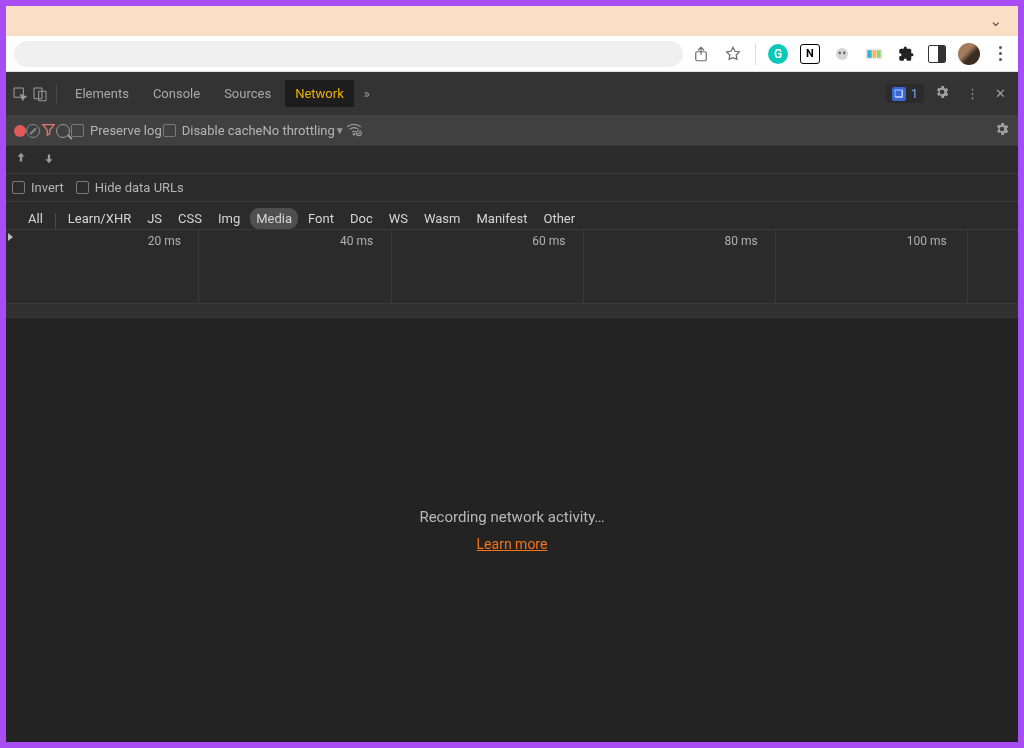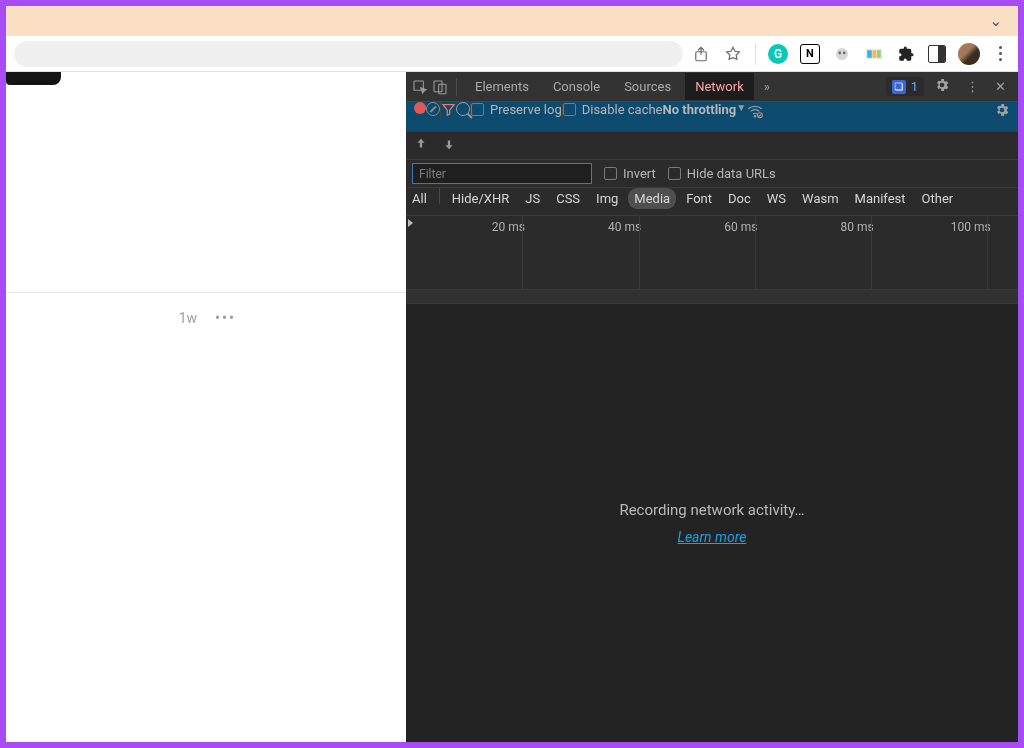--- a/index.html
+++ b/index.html
@@ -29,70 +29,70 @@
   
   .main { flex:1; display:flex; overflow:hidden;}
   .page-left { width:400px; background:#fff; position:relative;}
   .page-left .black-tab { position:absolute; top:0; left:0; width:55px; height:13px; background:#141414; border-bottom-right-radius:8px; border-bottom-left-radius:4px;}
   .page-left .thin-line { position:absolute; top:220px; left:0; right:0; height:1px; background:#e8e8e8;}
   .post-meta { position:absolute; top:238px; right:170px; display:flex; align-items:center; gap:18px; color:#a0a0a0; font-size:14px;}
   .post-meta .dots{letter-spacing:2px;font-weight:600;}
 
   
   .devtools { flex:1; background:#2b2b2b; color:#cfcfcf; display:flex; flex-direction:column; font-size:13px;}
-  .dt-tabs { display:flex; align-items:center; height:30px; border-bottom:1px solid #444; background:#333; padding:0 6px; gap:4px;}
+  .dt-tabs { display:flex; align-items:center; height:44px; border-bottom:1px solid #444; background:#333; padding:0 6px; gap:4px;}
   .dt-tabs .pick-icon{color:#9b9b9b;display:flex;align-items:center;}
   .dt-tabs .divider{width:1px;height:18px;background:#4a4a4a;margin:0 4px;}
   .dt-tab{padding:6px 10px;color:#a9a9a9;cursor:pointer;}
-  .dt-tab.active{background:#1d1d1d;color:#fca5a5;}
+  .dt-tab.active{background:#1d1d1d;color:#eab308;}
   .dt-tabs .spacer{flex:1;}
   .dt-tabs .chevrons{color:#a0a0a0;padding:0 6px;cursor:pointer;}
   .issues-pill{display:flex;align-items:center;gap:5px;background:#2b2b2b;padding:2px 6px;border-radius:3px;color:#6ba7ff;cursor:pointer;}
   .issues-pill .ibox{width:14px;height:14px;background:#3a67d6;border-radius:2px;display:flex;align-items:center;justify-content:center;color:#fff;font-size:10px;}
   .dt-tabs .gear,.dt-tabs .kebab2,.dt-tabs .close{color:#a0a0a0;padding:0 6px;cursor:pointer;}
 
-  .dt-toolbar{display:flex;align-items:flex-start;height:30px;border-bottom:1px solid #3a3a3a;background:#0c4a6e;padding:0 8px;gap:0;}
+  .dt-toolbar{display:flex;align-items:center;height:30px;border-bottom:1px solid #3a3a3a;background:#404040;padding:0 8px;gap:0;}
   .rec-dot{width:12px;height:12px;border-radius:50%;background:#e15858;}
   .clear-icn{width:14px;height:14px;border:1.5px solid #8a8a8a;border-radius:50%;position:relative;}
   .clear-icn::after{content:"";position:absolute;left:2px;right:2px;top:50%;height:1.5px;background:#8a8a8a;transform:translateY(-50%) rotate(-45deg);}
   .sep{width:1px;height:18px;background:#444;}
   .funnel{color:#e07a6a;}
   .srch{width:14px;height:14px;border:1.5px solid #9b9b9b;border-radius:50%;position:relative;}
   .srch::after{content:"";position:absolute;width:6px;height:1.5px;background:#9b9b9b;transform:rotate(45deg);right:-4px;bottom:-1px;}
   .chk{display:flex;align-items:center;gap:6px;color:#b5b5b5;}
   .chk-box{width:13px;height:13px;border:1.5px solid #7a7a7a;border-radius:2px;}
-  .throt{color:#b5b5b5;font-weight:bold;}
+  .throt{color:#b5b5b5;}
   .caret-down{color:#9a9a9a;font-size:10px;}
   .wifi{color:#9b9b9b;}
   .dt-toolbar .spacer{flex:1;}
   .gear2{color:#a0a0a0;}
 
   .dt-toolbar2{display:flex;align-items:center;height:28px;border-bottom:1px solid #3a3a3a;gap:14px;padding:0 8px;}
   .upld,.dnld{color:#9a9a9a;}
 
   .filter-row{display:flex;align-items:center;height:28px;padding:4px 6px;gap:12px;border-bottom:1px solid #3a3a3a;}
   .filter-input{width:180px;height:21px;background:#1f1f1f;border:1px solid #3c7ab5;color:#999;font-size:12px;padding:2px 6px;outline:none;}
   .filter-input::placeholder{color:#7d7d7d;}
 
-  .type-row{display:flex;align-items:flex-start;height:28px;padding:0 0;gap:4px;border-bottom:1px solid #3a3a3a;flex-wrap:nowrap;}
+  .type-row{display:flex;align-items:flex-end;height:28px;padding:0 16px;gap:4px;border-bottom:1px solid #3a3a3a;flex-wrap:nowrap;}
   .type-chip{padding:3px 6px;color:#d6d6d6;font-size:13px;border-radius:4px;cursor:pointer;white-space:nowrap;}
   .type-chip.sel{background:#4f4f4f;border-radius:9px;}
   .type-sep{width:1px;height:16px;background:#4a4a4a;margin:0 2px;}
 
   .block-row{display:flex;align-items:center;height:28px;padding:0 6px;gap:14px;border-bottom:1px solid #3a3a3a;}
 
   .timeline{height:88px;border-bottom:1px solid #3a3a3a;position:relative;background:#2b2b2b;}
   .timeline .tick{position:absolute;top:4px;color:#b0b0b0;font-size:12px;}
   .timeline .vline{position:absolute;top:0;bottom:0;width:1px;background:#3a3a3a;}
   .timeline .bottom-band{position:absolute;left:0;right:0;bottom:0;height:14px;background:#313131;border-top:1px solid #3a3a3a;}
   .timeline .tiny-caret{position:absolute;left:2px;top:3px;width:0;height:0;border-left:5px solid #bbb;border-top:4px solid transparent;border-bottom:4px solid transparent;}
 
   .empty-state{flex:1;background:#232323;display:flex;flex-direction:column;align-items:center;justify-content:center;gap:10px;color:#9e9e9e;font-size:14px;}
   .empty-state .line1{font-size:15px;color:#b9b9b9;}
-  .empty-state .link{color:#0ea5e9;text-decoration:underline;cursor:pointer;font-style:italic;}
+  .empty-state .link{color:#f97316;text-decoration:underline;cursor:pointer;}
   .empty-state .cmdr{color:#cfcfcf;font-weight:600;}
 </style>
 </head>
 <body>
 
 <div class="peach-bar">
   <div class="caret">⌄</div>
 </div>
 
 <div class="browser-toolbar">
@@ -137,28 +137,20 @@
     <div class="kebab">
         <span></span>
         <span></span>
         <span></span>
       </div>
   </div>
 </div>
 
 <div class="main">
 
-  <div class="page-left">
-    <div class="black-tab"></div>
-    <div class="thin-line"></div>
-    <div class="post-meta">
-      <span>1w</span>
-      <span class="dots">•••</span>
-    </div>
-  </div>
 
   <div class="devtools">
 
     <div class="dt-tabs">
       <div class="pick-icon">
         <svg width="16" height="16" viewBox="0 0 24 24" fill="none" stroke="#9b9b9b" stroke-width="1.6">
             <rect x="3" y="3" width="14" height="14" rx="1"></rect>
             <path d="M13 13l8 3-3 2-2 3-3-8z" fill="#9b9b9b"></path>
           </svg>
       </div>
@@ -235,35 +227,34 @@
           </svg>
       </div>
       <div class="dnld">
         <svg width="14" height="14" viewBox="0 0 24 24" fill="#9a9a9a">
             <path d="M12 21l-6-7h4V6h4v8h4l-6 7z"></path>
           </svg>
       </div>
     </div>
 
     <div class="filter-row">
-      <input class="filter-input" placeholder="Filter" style="">
       <label class="chk">
           <span class="chk-box"></span>
           <span>Invert</span>
         </label>
       <label class="chk">
           <span class="chk-box"></span>
           <span>Hide data URLs</span>
         </label>
     </div>
 
     <div class="type-row">
       <span class="type-chip">All</span>
       <span class="type-sep"></span>
-      <span class="type-chip">Hide/XHR</span>
+      <span class="type-chip">Learn/XHR</span>
       <span class="type-chip">JS</span>
       <span class="type-chip">CSS</span>
       <span class="type-chip">Img</span>
       <span class="type-chip sel">Media</span>
       <span class="type-chip">Font</span>
       <span class="type-chip">Doc</span>
       <span class="type-chip">WS</span>
       <span class="type-chip">Wasm</span>
       <span class="type-chip">Manifest</span>
       <span class="type-chip">Other</span>

